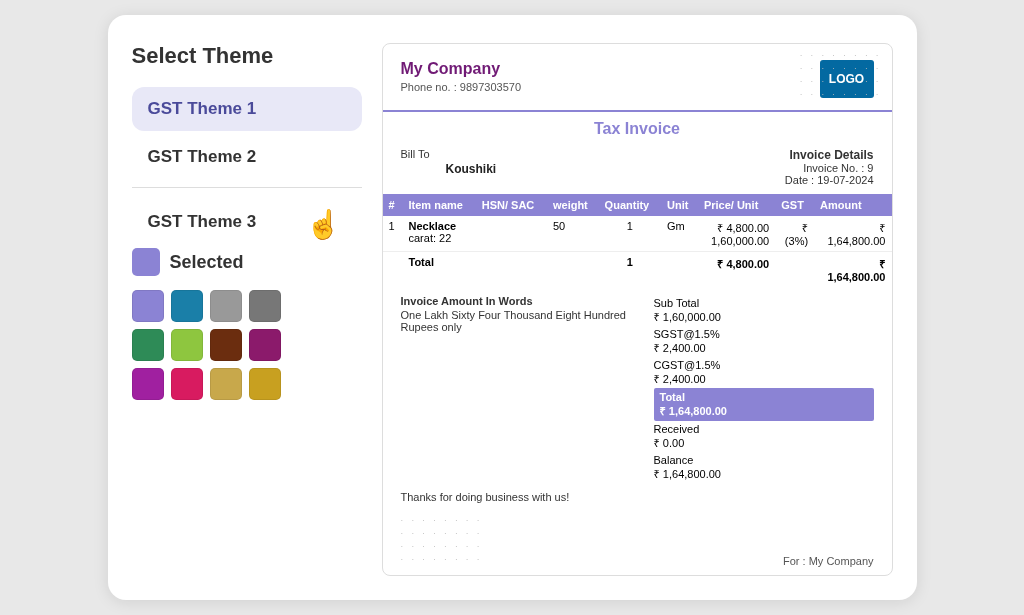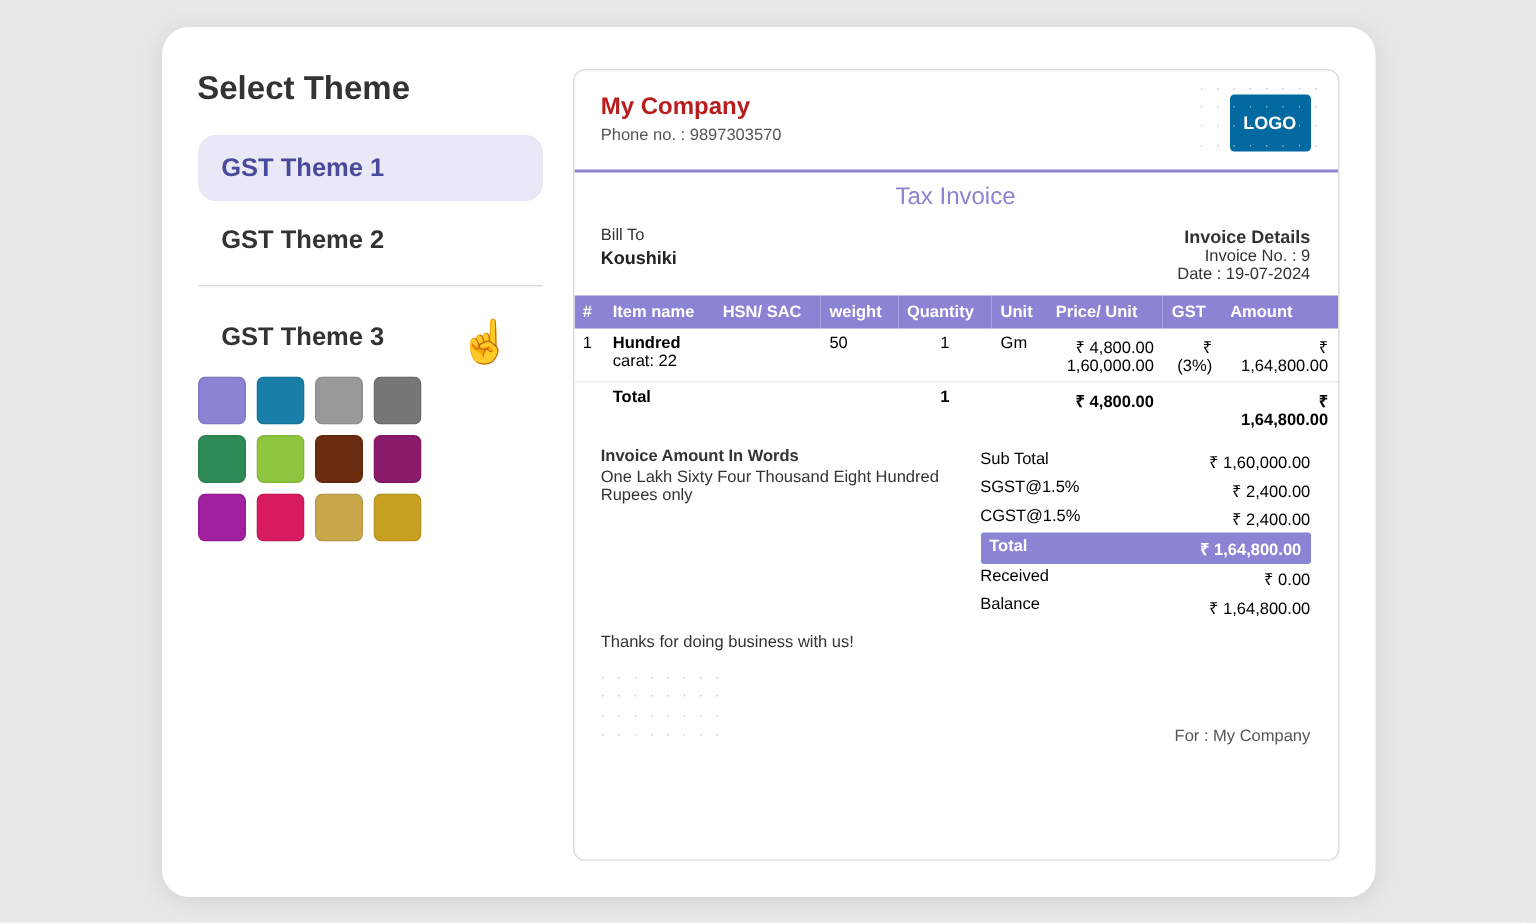--- a/index.html
+++ b/index.html
@@ -93,21 +93,21 @@
     .invoice-header {
       display: flex;
       justify-content: space-between;
       align-items: flex-start;
       padding: 16px 18px 12px 18px;
       border-bottom: 2px solid #8b83d4;
     }
     .company-name {
       font-size: 16px;
       font-weight: bold;
-      color: #b91c1c;
+      color: #701a75;
     }
     .company-phone {
       font-size: 11px;
       color: #555;
       margin-top: 3px;
     }
     .logo-box {
       background: #0369a1;
       color: #fff;
       font-size: 12px;
@@ -115,32 +115,32 @@
       width: 54px;
       height: 38px;
       display: flex;
       align-items: center;
       justify-content: center;
       border-radius: 3px;
     }
     .invoice-title {
       text-align: center;
       font-size: 16px;
-      font-weight: normal;
+      font-weight: bold;
       color: #8b83d4;
       padding: 8px 0 6px 0;
     }
     .bill-invoice-row {
       display: flex;
       justify-content: space-between;
       padding: 4px 18px 2px 18px;
     }
     .bill-to-section { font-size: 11px; color: #333; }
     .bill-to-label { font-size: 11px; color: #333; margin-bottom: 2px; }
-    .bill-to-name { font-size: 12px; font-weight: bold; color: #222; }
+    .bill-to-name { font-size: 12px; font-weight: bold; color: #222; margin-left: 45px; }
     .invoice-details-section { text-align: right; font-size: 11px; color: #333; }
     .invoice-details-title { font-weight: bold; font-size: 12px; }
     
     .invoice-table {
       width: 100%;
       border-collapse: collapse;
       margin-top: 6px;
       font-size: 11px;
     }
     .invoice-table thead tr {
@@ -171,20 +171,21 @@
       padding: 8px 18px 4px 18px;
       gap: 0;
     }
     .invoice-words { flex: 1; font-size: 11px; color: #333; }
     .invoice-words-title { font-weight: bold; margin-bottom: 2px; }
     .invoice-summary { width: 220px; font-size: 11px; }
     .summary-row {
       display: flex;
       justify-content: space-between;
       padding: 2px 0;
+      flex-direction: column;
     }
     .summary-row.total-highlight {
       background: #8b83d4;
       color: #fff;
       padding: 3px 6px;
       border-radius: 2px;
       font-weight: bold;
     }
     .terms-section {
       padding: 4px 18px;
@@ -225,20 +226,24 @@
   <div class="left-panel" style="position:relative;">
     <div class="select-theme-title">Select Theme</div>
 
     <div class="theme-item active">GST Theme 1</div>
 
     <div class="cursor-icon">☝️</div>
     <div class="theme-item">GST Theme 2</div>
     <hr class="theme-divider">
     <div class="theme-item">GST Theme 3</div>
 
+    <div class="selected-label-row">
+      <div class="selected-color-box"></div>
+      <div class="selected-label">Selected</div>
+    </div>
     <div class="color-grid">
       <div class="color-swatch" style="background:#8b83d4;"></div>
       <div class="color-swatch" style="background:#1a7fa8;"></div>
       <div class="color-swatch" style="background:#999;"></div>
       <div class="color-swatch" style="background:#777;"></div>
       <div class="color-swatch" style="background:#2e8b57;"></div>
       <div class="color-swatch" style="background:#8ec63f;"></div>
       <div class="color-swatch" style="background:#6b2d0f;"></div>
       <div class="color-swatch" style="background:#8b1a6b;"></div>
       <div class="color-swatch" style="background:#a020a0;"></div>
@@ -289,21 +294,21 @@
           <th>Quantity</th>
           <th>Unit</th>
           <th>Price/ Unit</th>
           <th>GST</th>
           <th>Amount</th>
         </tr>
       </thead>
       <tbody>
         <tr>
           <td>1</td>
-          <td><strong>Hundred</strong><br>carat: 22</td>
+          <td><strong>Necklace</strong><br>carat: 22</td>
           <td></td>
           <td>50</td>
           <td class="text-center">1</td>
           <td>Gm</td>
           <td class="text-right">₹ 4,800.00<br>1,60,000.00</td>
           <td class="text-right">₹<br>(3%)</td>
           <td class="text-right">₹<br>1,64,800.00</td>
         </tr>
         <tr class="total-row">
           <td></td>

